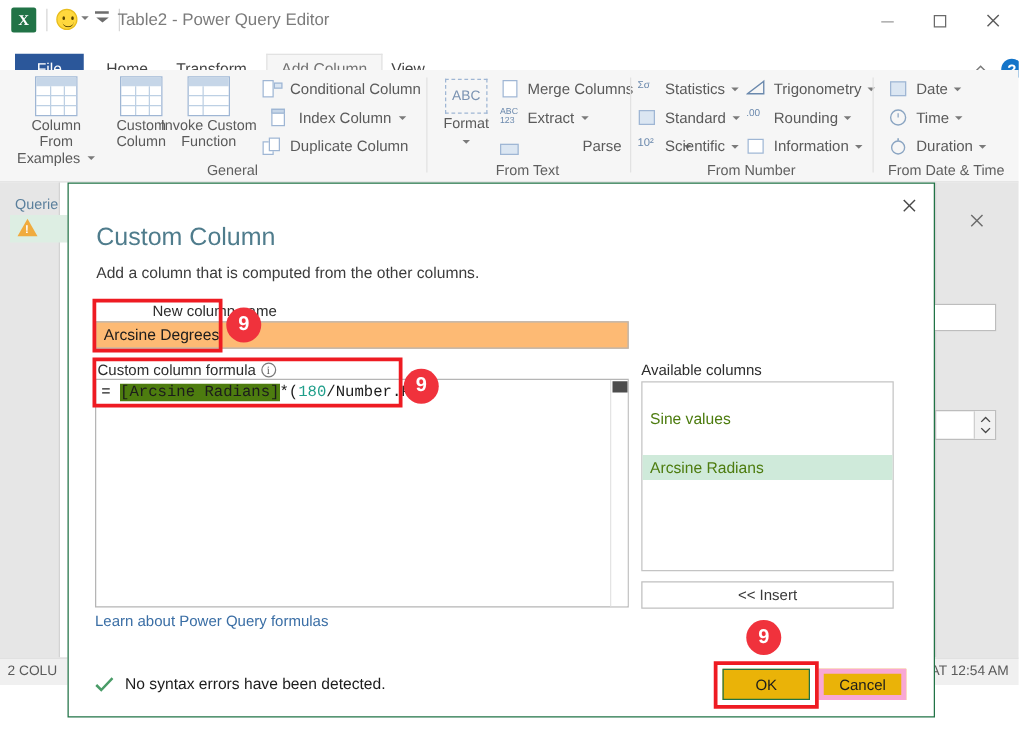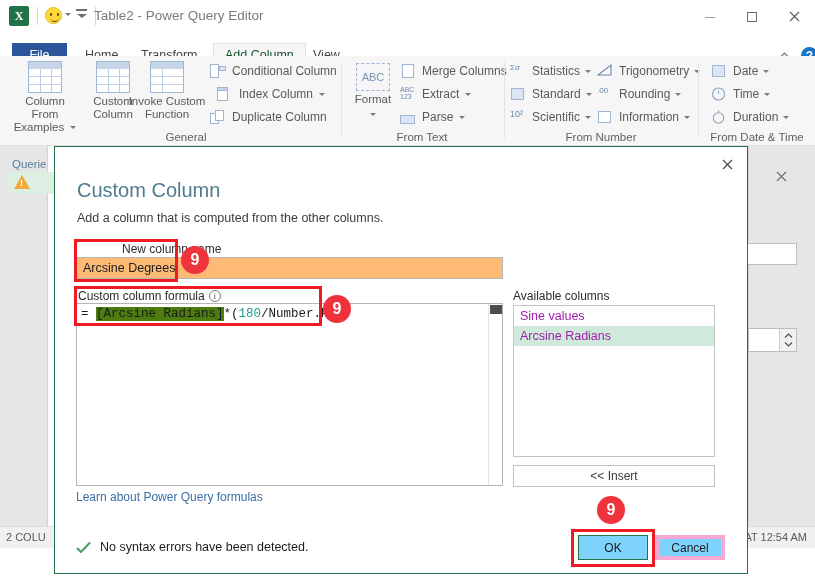--- a/index.html
+++ b/index.html
@@ -67,21 +67,21 @@
     position:absolute; left:0; top:0; width:55px; height:24px; background:#217346;
     color:#fff; font-size:12.5px; display:flex; align-items:center; justify-content:center;
   }
   .tab-file.blue { background:#2b579a; }
   .tab {
     position:absolute; top:0; height:24px; display:flex; align-items:center; justify-content:center;
     font-size:12.5px; color:#444; padding:0 11px; white-space:nowrap;
   }
   .tab.active {
     background:#f6f6f6; border:1px solid #e2e2e2; border-bottom:1px solid #f6f6f6;
-    color:#14532d;
+    color:#737373;
   }
   .help-caret { position:absolute; right:36px; top:6px; }
   .help-caret svg { display:block; }
   .help-q {
     position:absolute; right:9px; top:4px; width:17px; height:17px; border-radius:50%;
     background:#1374c9; color:#fff; font-size:12px; font-weight:bold;
     display:flex; align-items:center; justify-content:center;
     font-family:"Liberation Sans", sans-serif;
   }
 
@@ -204,31 +204,31 @@
     position:absolute; left:76px; top:490px; font-size:12px; color:#3a6ea5;
   }
   .syntax-row { position:absolute; left:76px; top:540px; display:flex; align-items:center; }
   .syntax-row .txt { font-size:12.5px; color:#1c1c1c; margin-left:9px; }
 
   .avail-label { position:absolute; left:513px; top:289px; font-size:12px; color:#2c2c2c; }
   .avail-list {
     position:absolute; left:513px; top:305px; width:202px; height:152px;
     background:#fff; border:1px solid #c4c4c4;
   }
-  .avail-item { height:20px; line-height:20px; padding-left:6px; font-size:12.5px; color:#a21caf; }
+  .avail-item { height:20px; line-height:20px; padding-left:6px; font-size:12.5px; color:#4d7c0f;margin-top:19px; }
   .avail-item.selected { background:#cfeada; }
   .insert-btn {
     position:absolute; left:513px; top:465px; width:202px; height:22px;
     background:#fff; border:1px solid #c0c0c0; font-size:12px; color:#3a3a3a;
     display:flex; align-items:center; justify-content:center;
   }
 
   .btn {
     position:absolute; height:25px; width:70px; font-size:12px;
-    display:flex; align-items:center; justify-content:center; background:#7dd3fc;
+    display:flex; align-items:center; justify-content:center; background:#eab308;
   }
   .btn-ok { left:578px; top:535px; border:1px solid #217346; color:#1c1c1c; }
   .btn-cancel { left:655px; top:535px; border:4px solid #f9a8d4; color:#1c1c1c; }
 
   
   .ann-box { position:absolute; border:3px solid #ee1b22; pointer-events:none; }
   .ann-badge {
     position:absolute; width:28px; height:28px; border-radius:50%; background:#f0323c;
     color:#fff; font-size:16px; font-weight:bold; display:flex; align-items:center;
     justify-content:center; font-family:"Liberation Sans", sans-serif;
@@ -356,21 +356,21 @@
       <span class="sico">
         <span class="sq" style="left:2px;top:1px;width:12px;height:14px;"></span>
       </span>
       <span>Merge Columns</span>
     </div>
     <div class="smallrow" style="left:58px; top:28px;">
       <span class="sico" style="font-size:7px;color:#6b89ad;line-height:7px;">ABC<br>123</span>
       <span>Extract</span>
       <span class="caret-dn" style="margin-left:6px;"></span>
     </div>
-    <div class="smallrow" style="left:58px; top:51px;">
+    <div class="smallrow" style="left:58px; top:51px;gap:44px;">
       <span class="sico">
         <span class="sq" style="left:0;top:6px;width:15px;height:9px;background:#dbe6f2;"></span>
       </span>
       <span>Parse</span>
       <span class="caret-dn" style="margin-left:6px;"></span>
     </div>
     <div class="glabel" style="left:0; width:160px;">From Text</div>
   </div>
 
   <div class="rsep" style="left:504px;"></div>

